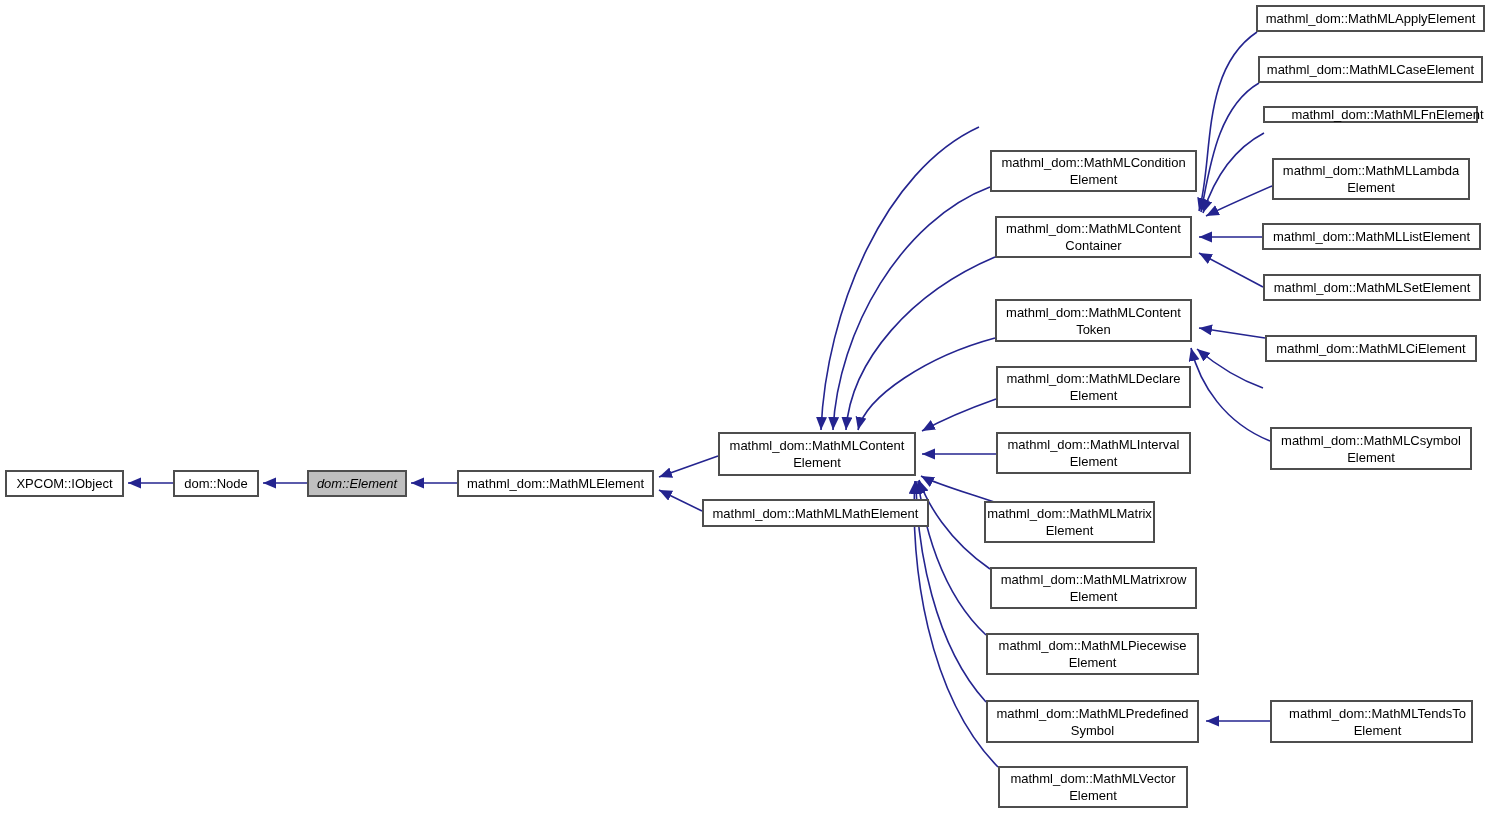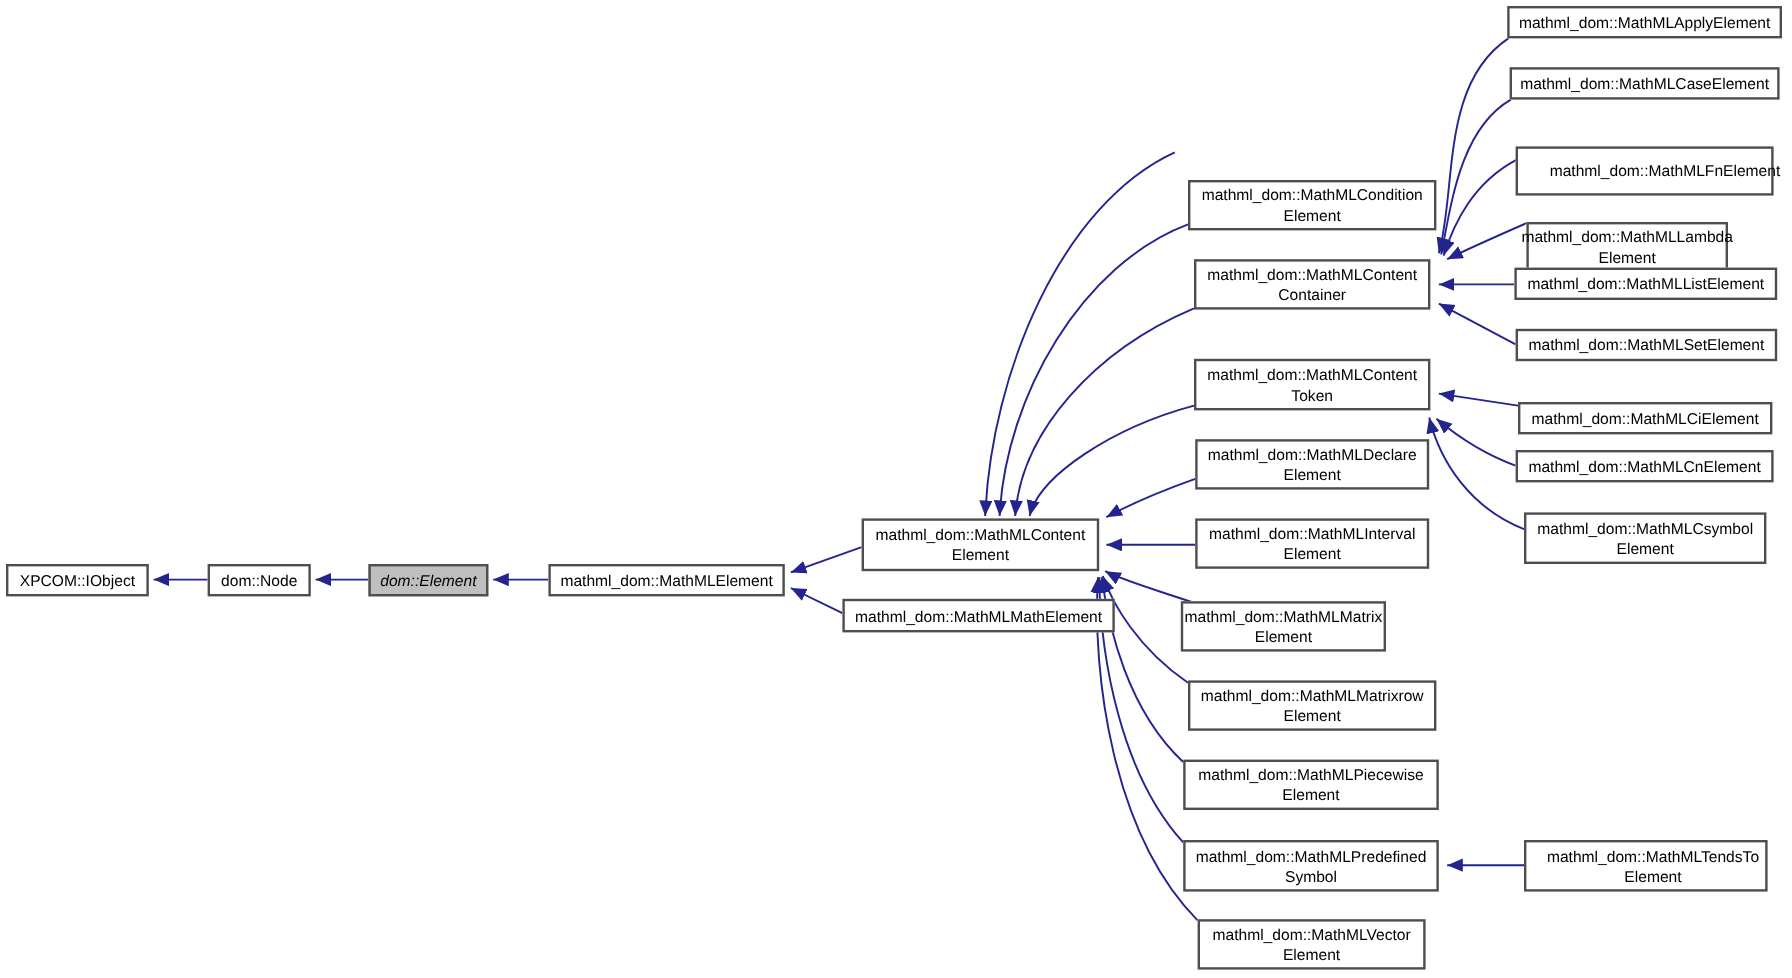--- a/index.html
+++ b/index.html
@@ -98,25 +98,24 @@
 Element</div>
   <div class="node" style="left:986px; top:633px; width:213px; height:42px;">mathml_dom::MathMLPiecewise
 Element</div>
   <div class="node" style="left:986px; top:700px; width:213px; height:43px;">mathml_dom::MathMLPredefined
 Symbol</div>
   <div class="node" style="left:998px; top:766px; width:190px; height:42px;">mathml_dom::MathMLVector
 Element</div>
 
   <div class="node" style="left:1256px; top:5px; width:229px; height:27px;">mathml_dom::MathMLApplyElement</div>
   <div class="node" style="left:1258px; top:56px; width:225px; height:27px;">mathml_dom::MathMLCaseElement</div>
-  <div class="node" style="left:1263px; top:122px; width:215px; height:41px;padding-left:34px;">mathml_dom::MathMLFnElement</div>
-  <div class="node" style="left:1272px; top:158px; width:168px; height:42px;margin-top:27px;">mathml_dom::MathMLLambda
+  <div class="node" style="left:1263px; top:106px; width:215px; height:17px;padding-left:34px;">mathml_dom::MathMLFnElement</div>
+  <div class="node" style="left:1272px; top:158px; width:198px; height:42px;">mathml_dom::MathMLLambda
 Element</div>
   <div class="node" style="left:1262px; top:223px; width:219px; height:27px;">mathml_dom::MathMLListElement</div>
   <div class="node" style="left:1263px; top:274px; width:218px; height:27px;">mathml_dom::MathMLSetElement</div>
   <div class="node" style="left:1265px; top:325px; width:212px; height:27px;margin-top:10px;">mathml_dom::MathMLCiElement</div>
-  <div class="node" style="left:1263px; top:375px; width:215px; height:27px;">mathml_dom::MathMLCnElement</div>
   <div class="node" style="left:1270px; top:427px; width:202px; height:43px;">mathml_dom::MathMLCsymbol
 Element</div>
   <div class="node" style="left:1270px; top:700px; width:203px; height:43px;padding-left:12px;">mathml_dom::MathMLTendsTo
 Element</div>
 
 </div>
 
 </body></html>

